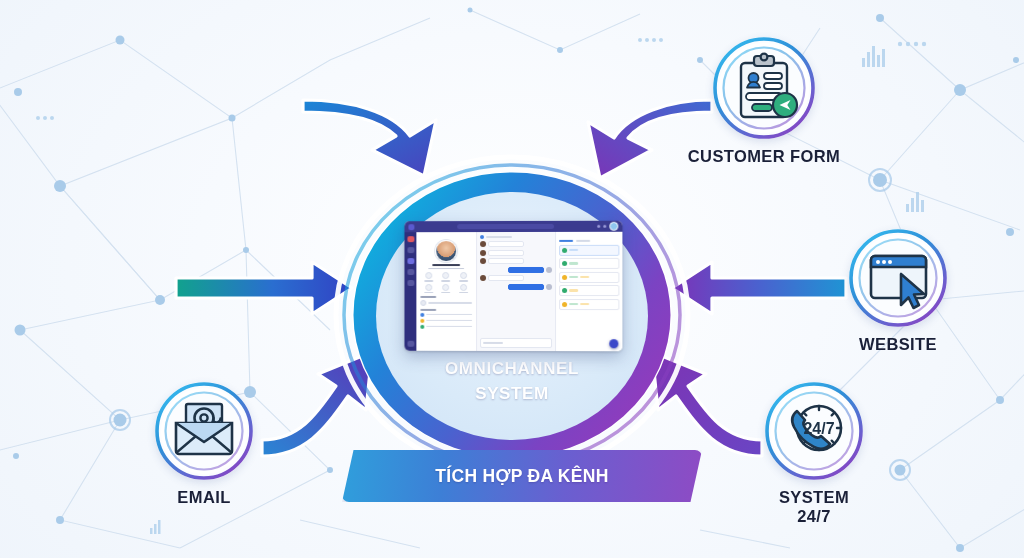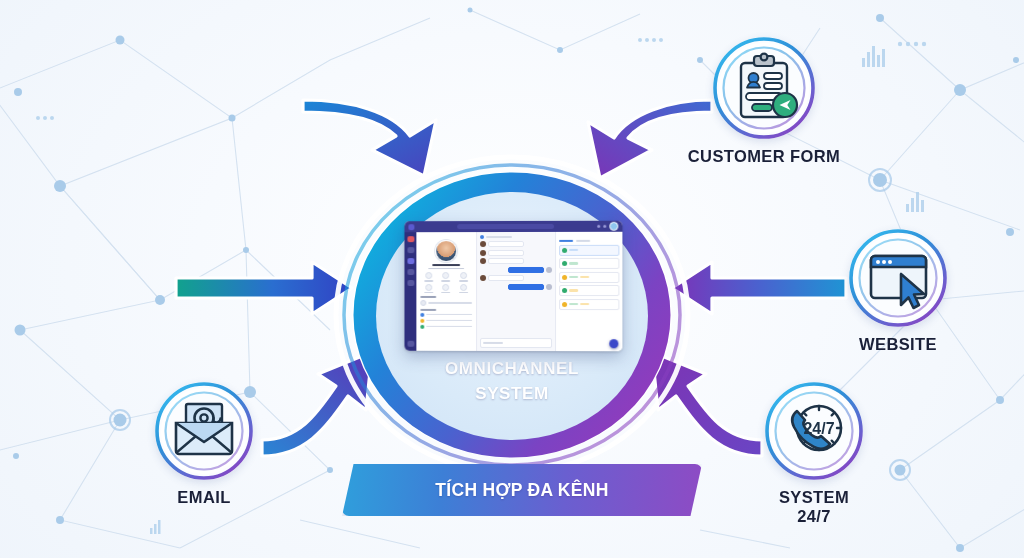--- a/index.html
+++ b/index.html
@@ -102,21 +102,21 @@
     display:flex;align-items:center;justify-content:center;
   }
   .node .lbl{
     position:absolute;left:50%;transform:translateX(-50%);
     white-space:nowrap;text-align:center;color:#1a2038;
     font-weight:bold;font-size:16.5px;letter-spacing:.4px;line-height:19px;
   }
 
   
   .banner{
-    position:absolute;left:342px;top:464px;width:360px;height:52px;
+    position:absolute;left:342px;top:450px;width:360px;height:52px;
     background:linear-gradient(95deg,#2f9fdc 0%,#3d7fd6 28%,#6a5fd0 62%,#8e4bc4 100%);
     clip-path:polygon(3.2% 0,100% 0,96.8% 100%,0 100%);
     border-radius:7px;
     box-shadow:0 3px 10px rgba(70,60,140,.22);
     display:flex;align-items:center;justify-content:center;
   }
   .banner-txt{
     color:#fff;font-weight:bold;font-size:17.5px;line-height:21px;text-align:center;letter-spacing:.3px;
     text-shadow:0 1px 2px rgba(40,20,80,.22);
   }

